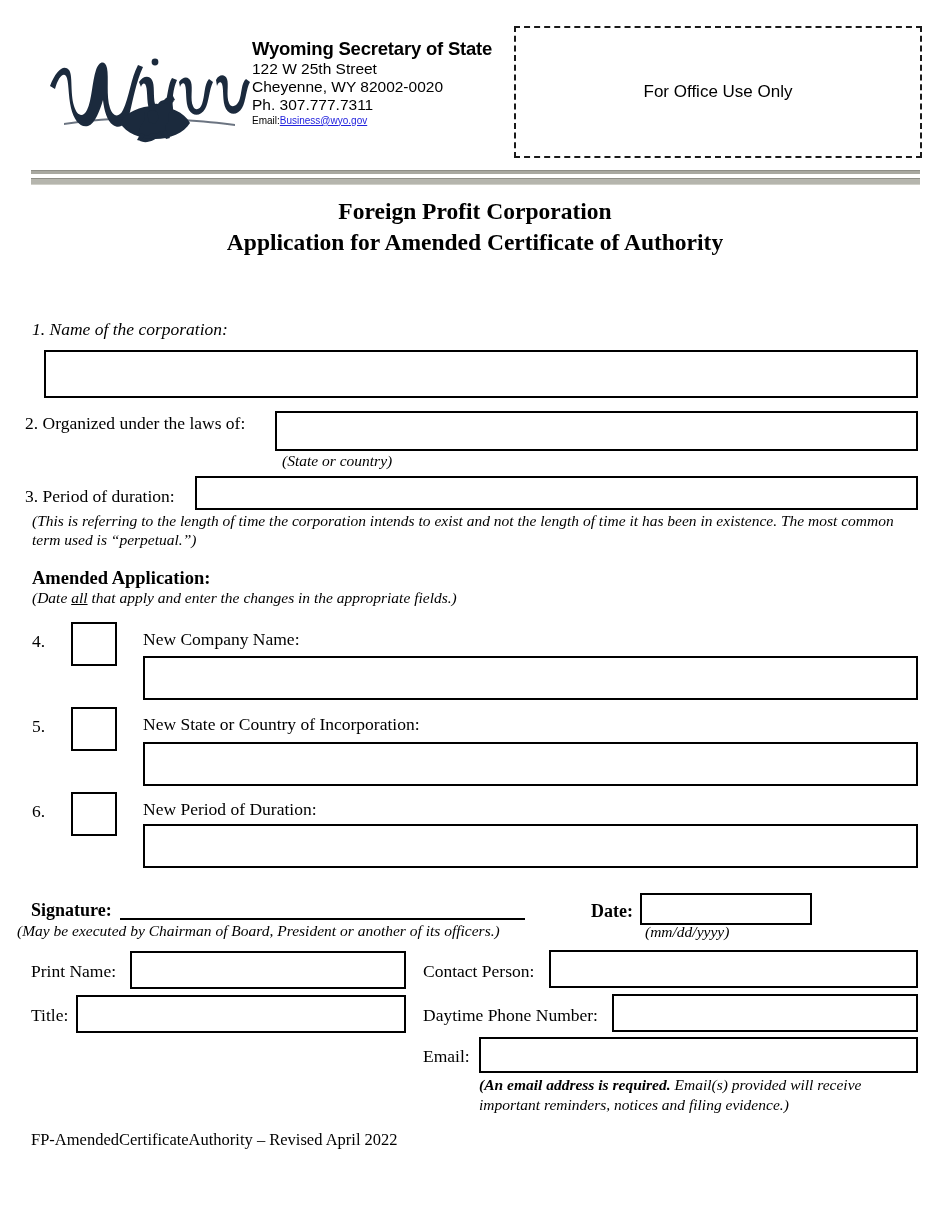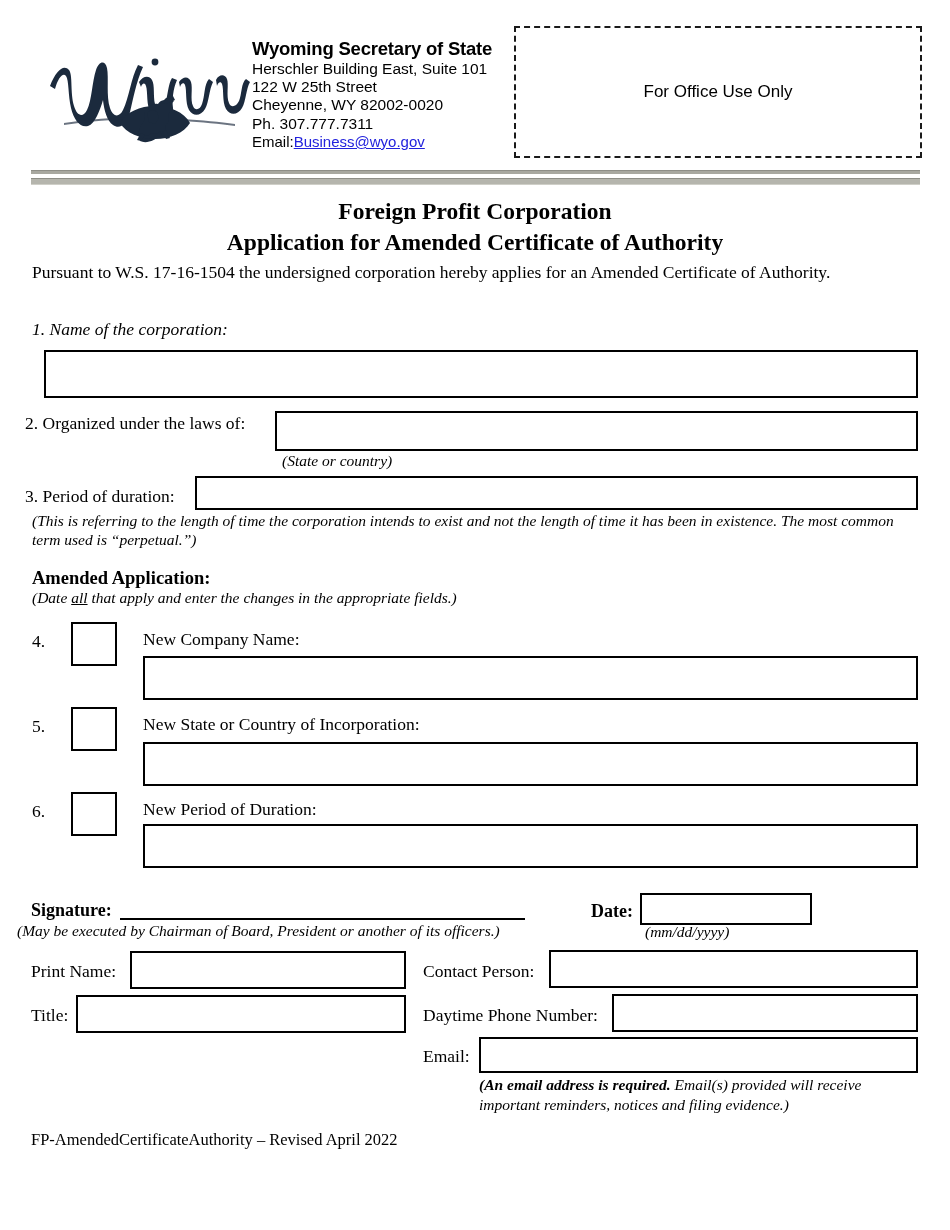--- a/index.html
+++ b/index.html
@@ -46,21 +46,21 @@
     font-size: 18.5px;
     font-weight: bold;
     letter-spacing: -0.2px;
     white-space: nowrap;
   }
   .agency-line {
     font-size: 15.5px;
     white-space: nowrap;
   }
   .agency-email-line {
-    font-size: 15px;
+    font-size: 10px;
     white-space: nowrap;
   }
   .email-link {
     color: #2222dd;
     text-decoration: underline;
   }
 
   .office-box {
     position: absolute;
     left: 514px; top: 26px;
@@ -242,41 +242,39 @@
           <path d="M105 79 C108 76 112 76 115 78 L117 84 L113 90 L107 88 Z"></path>
           <path d="M118 70 L124 64 L131 62 L133 66 L126 69 Z"></path>
           <path d="M99 99 L95 106 L99 107 L103 101 Z"></path>
           <path d="M120 98 L124 105 L128 104 L124 96 Z"></path>
         </g>
       </svg>
     </div>
 
     <div class="agency-block">
       <div class="agency-name">Wyoming Secretary of State</div>
-      <div class="agency-line">Herschler Building East, Suite 101</div>
       <div class="agency-line">122 W 25th Street</div>
       <div class="agency-line">Cheyenne, WY 82002-0020</div>
       <div class="agency-line">Ph. 307.777.7311</div>
       <div class="agency-email-line"><span>Email:</span><a class="email-link" href="#">Business@wyo.gov</a></div>
     </div>
 
     <div class="office-box">
       <span class="office-box-label">For Office Use Only</span>
     </div>
   </div>
 
   <div class="rule-top"></div>
   <div class="rule-bottom"></div>
 
   <div class="doc-title">
     <span class="l1">Foreign Profit Corporation</span>
     <span class="l2">Application for Amended Certificate of Authority</span>
   </div>
 
-  <div class="intro">Pursuant to W.S. 17-16-1504 the undersigned corporation hereby applies for an Amended Certificate of Authority.</div>
 
 
   <div class="lbl" id="f1-label">1. Name of the corporation:</div>
   <div class="box" id="f1-box"></div>
 
   <div class="lbl" id="f2-label">2. Organized under the laws of:</div>
   <div class="box" id="f2-box"></div>
   <div class="note-i" id="f2-note">(State or country)</div>
 
   <div class="box" id="f3-box"></div>

